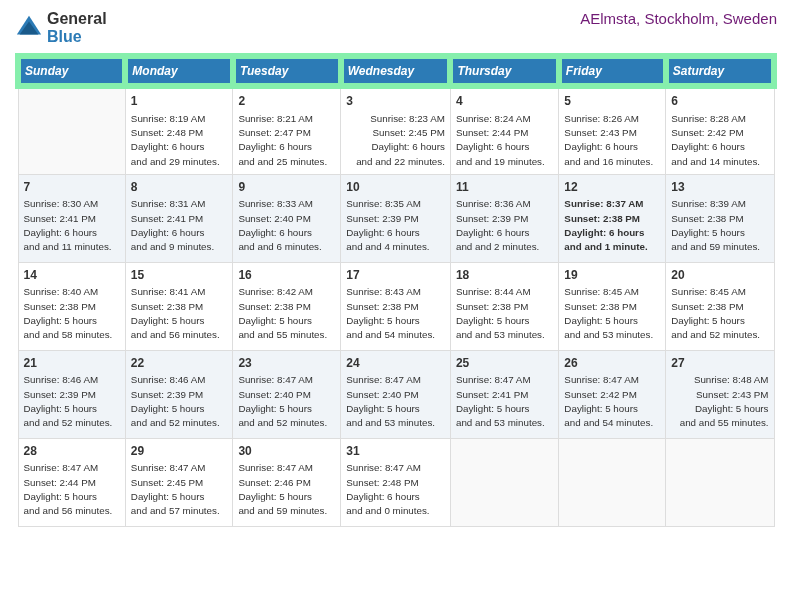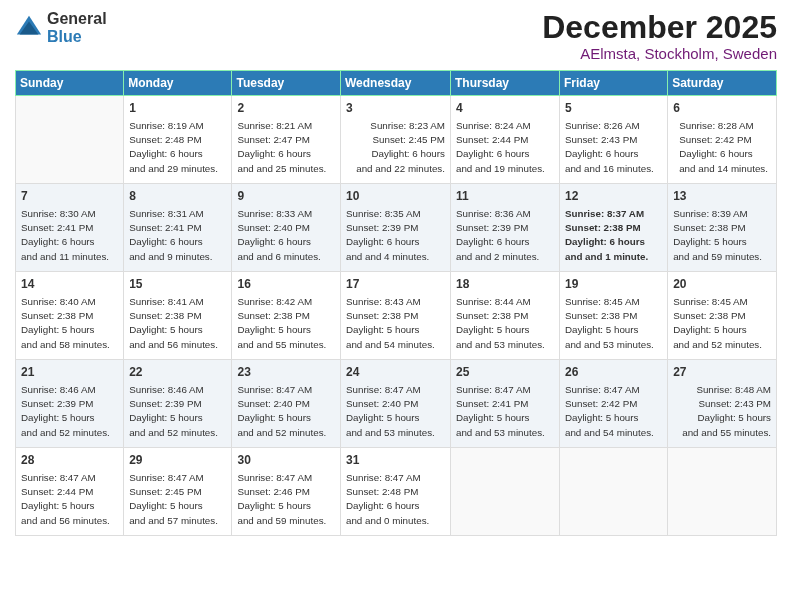--- a/index.html
+++ b/index.html
@@ -65,21 +65,22 @@
     }
     .calendar thead tr {
       background: #2c7bb6;
       color: #fff;
     }
     .calendar thead th {
       padding: 5px 4px;
       font-weight: bold;
       font-size: 12px;
       text-align: left;
-      border: 1px solid #86efac;
+      border: 6px solid #86efac;
+      font-style: italic;
     }
     .calendar tbody tr {
       border-bottom: 1px solid #ccc;
     }
     .calendar tbody td {
       vertical-align: top;
       padding: 4px 5px;
       border: 1px solid #ddd;
       width: 113px;
       height: 88px;
@@ -114,21 +115,20 @@
       <svg class="logo-icon" viewBox="0 0 30 30" xmlns="http://www.w3.org/2000/svg">
         <polygon points="15,2 28,22 2,22" fill="#2c7bb6"></polygon>
         <polygon points="15,8 25,22 5,22" fill="#1a5a8a"></polygon>
       </svg>
       <div class="logo-text">
         <span class="logo-general">General</span>
         <span class="logo-blue">Blue</span>
       </div>
     </div>
     <div class="title-block">
-      <div class="month-title">December 2025</div>
       <div class="location">AElmsta, Stockholm, Sweden</div>
     </div>
   </div>
 
   <table class="calendar">
     <thead>
       <tr>
         <th>Sunday</th>
         <th>Monday</th>
         <th>Tuesday</th>
@@ -171,21 +171,21 @@
           </td>
           <td>
             <span class="day-number">5</span>
             <div class="day-info" style="white-space: pre-line;">Sunrise: 8:26 AM
 Sunset: 2:43 PM
 Daylight: 6 hours
 and and 16 minutes.</div>
           </td>
           <td>
             <span class="day-number">6</span>
-            <div class="day-info" style="white-space: pre-line; margin-left: 6px;">Sunrise: 8:28 AM
+            <div class="day-info" style="white-space: pre-line;">Sunrise: 8:28 AM
 Sunset: 2:42 PM
 Daylight: 6 hours
 and and 14 minutes.</div>
           </td>
         </tr>
         <tr class="alt-row">
           <td>
             <span class="day-number">7</span>
             <div class="day-info" style="white-space: pre-line;">Sunrise: 8:30 AM
 Sunset: 2:41 PM

